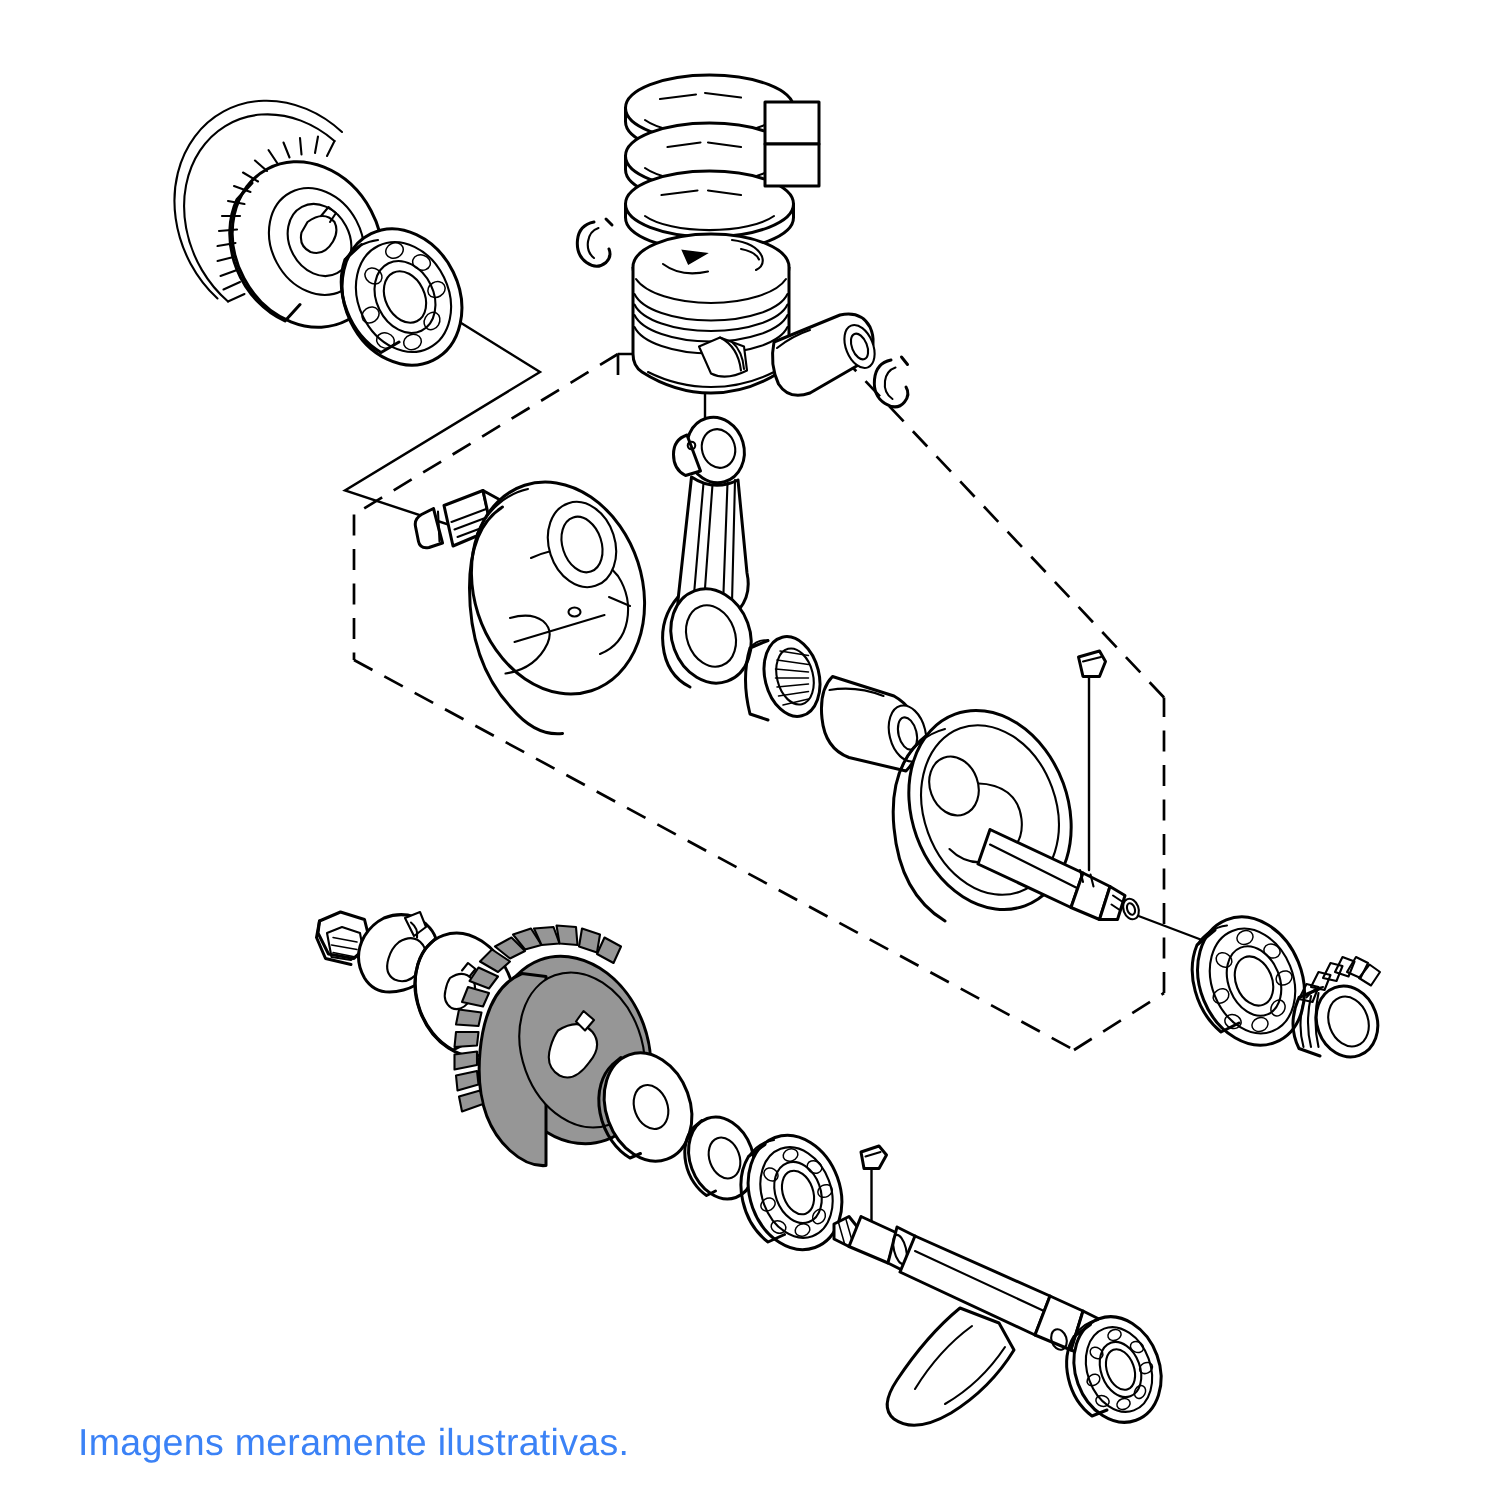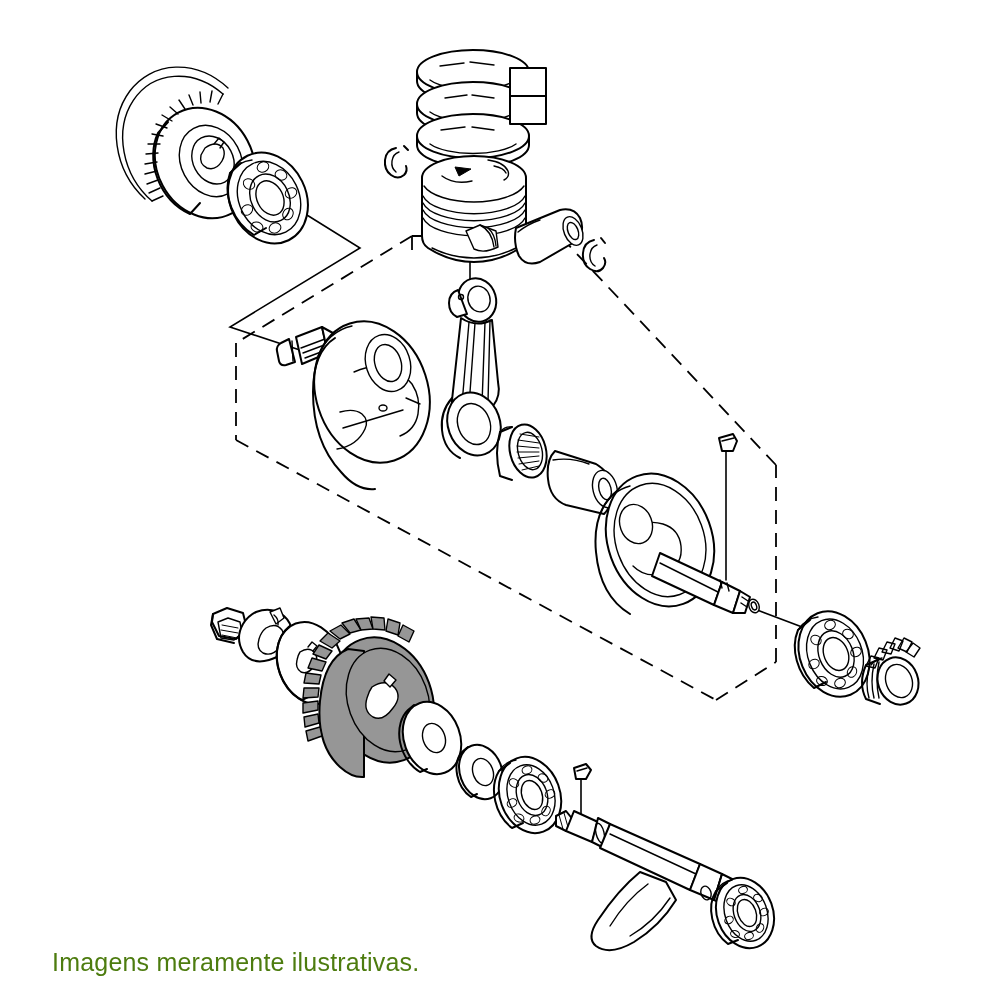--- a/index.html
+++ b/index.html
@@ -511,16 +511,16 @@
         <ellipse cx="760" cy="928" rx="4.5" ry="3.5" transform="rotate(-62 760 928)"></ellipse>
         <ellipse cx="749" cy="936" rx="4.5" ry="3.5" transform="rotate(-20 749 936)"></ellipse>
         <ellipse cx="735" cy="934" rx="4.5" ry="3.5" transform="rotate(18 735 934)"></ellipse>
         <ellipse cx="729" cy="920" rx="3.5" ry="4.5" transform="rotate(58 729 920)"></ellipse>
         <ellipse cx="731" cy="902" rx="3.5" ry="4.5" transform="rotate(-58 731 902)"></ellipse>
       </g>
     </g>
 
   </svg>
 
-  <div class="cap" style="color: #4d7c0f;">Imagens meramente ilustrativas.</div>
+  <div class="cap" style="color: #3b82f6;">Imagens meramente ilustrativas.</div>
   <div class="cap-sub" style="color: rgb(241, 241, 241);"></div>
 
 </div>
 
 </body></html>

